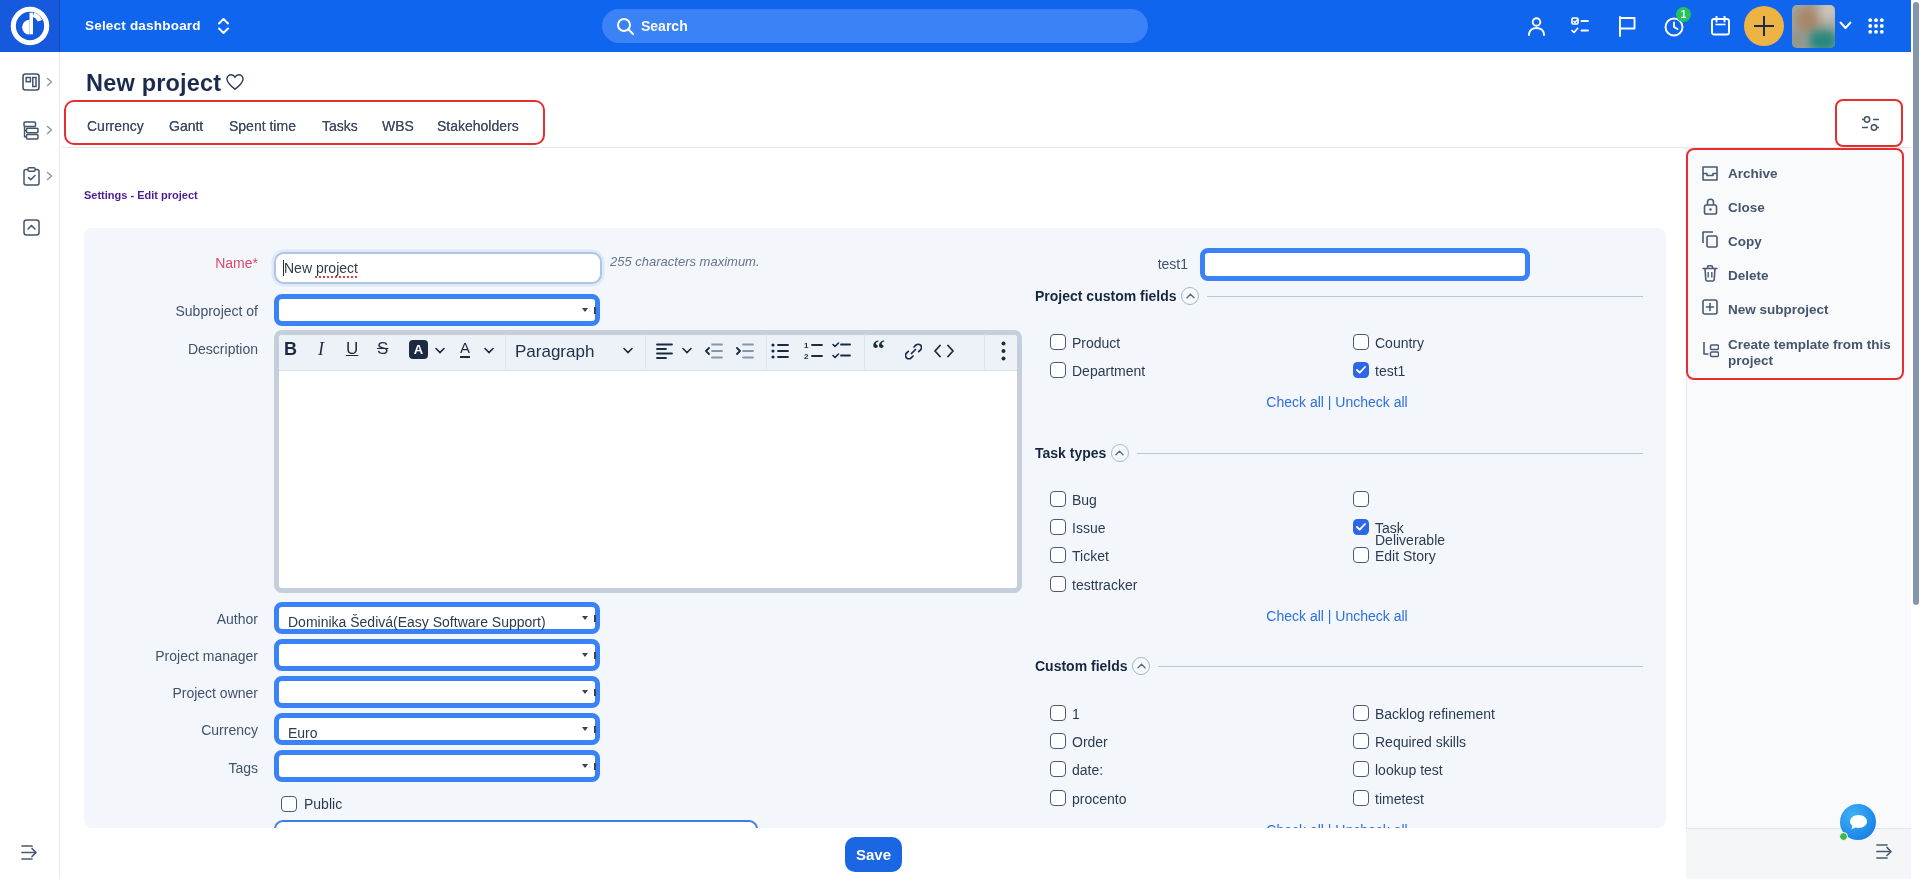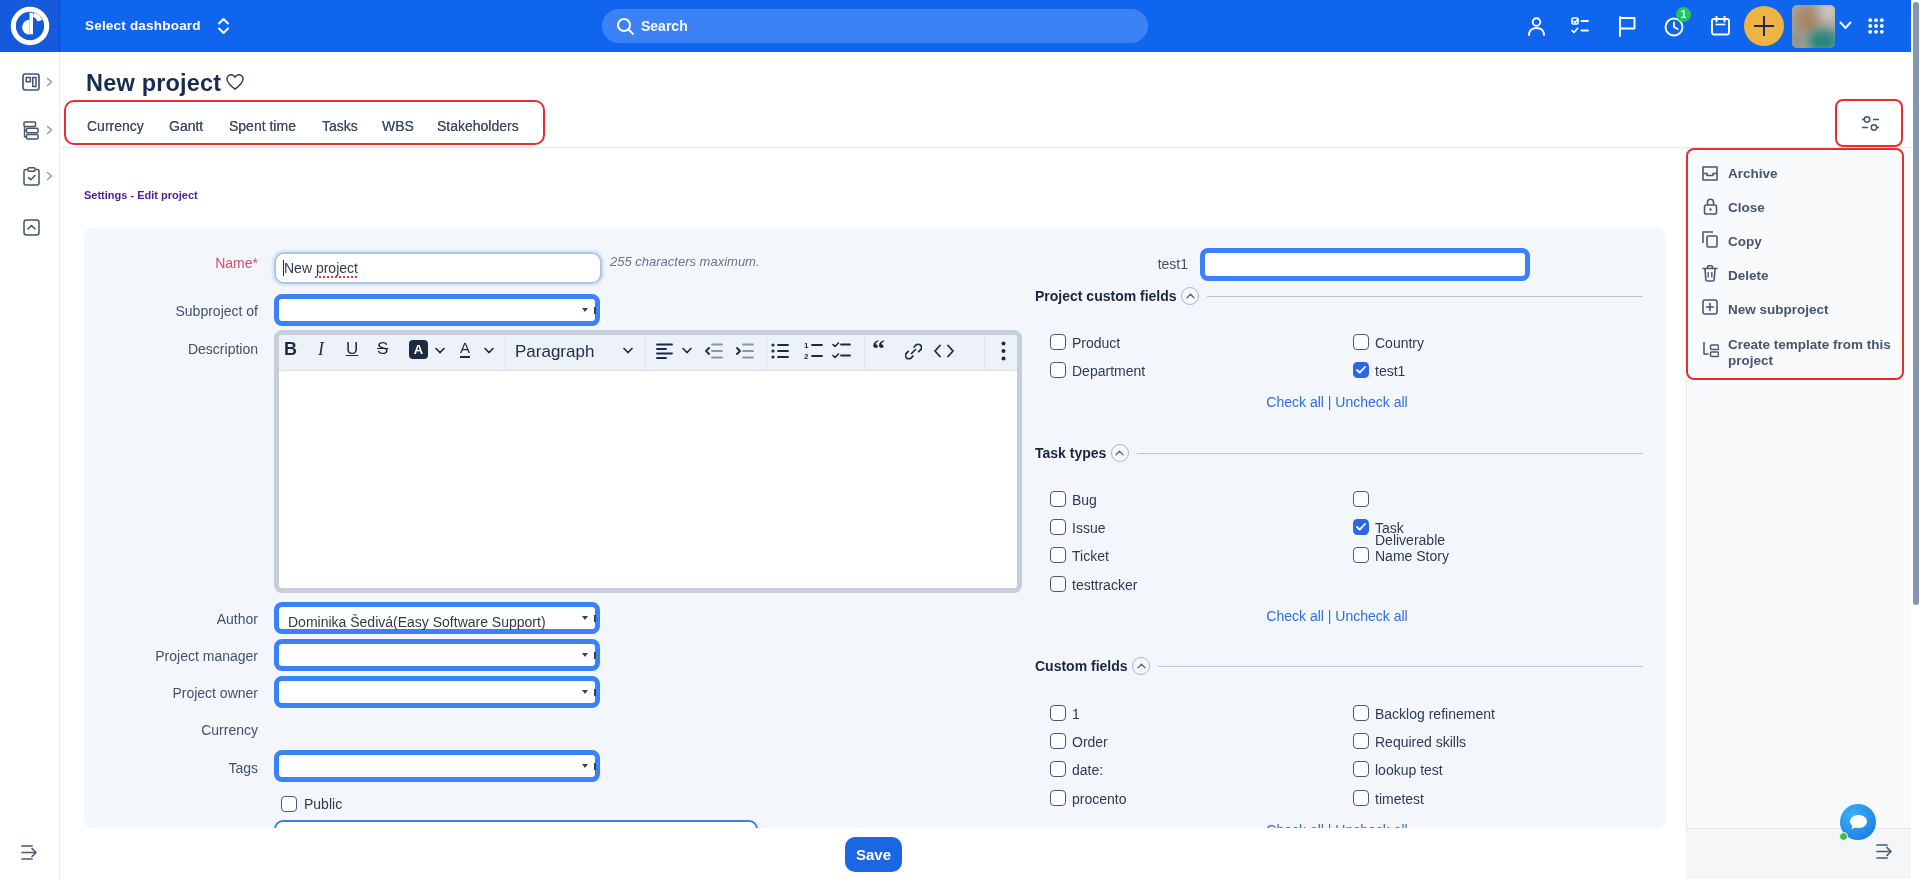--- a/index.html
+++ b/index.html
@@ -217,20 +217,21 @@
     </div>
   <div class="inp sel" style="left:274px;top:602px;width:326px;height:32px;line-height:30px;padding-left:9px;">Dominika Šedivá(Easy Software Support)<span class="arr"></span><span class="tick"></span></div>
   <div class="inp sel" style="left:274px;top:639px;width:326px;height:32px;">
       <span class="arr"></span>
       <span class="tick"></span>
     </div>
   <div class="inp sel" style="left:274px;top:676px;width:326px;height:32px;">
       <span class="arr"></span>
       <span class="tick"></span>
     </div>
+  <div class="inp sel" style="left:274px;top:713px;width:326px;height:32px;line-height:30px;padding-left:9px;">Euro<span class="arr"></span><span class="tick"></span></div>
   <div class="inp sel" style="left:274px;top:750px;width:326px;height:32px;">
       <span class="arr"></span>
       <span class="tick"></span>
     </div>
 
   <div class="inp" style="left:274px;top:330px;width:748px;height:263px;border-color:#c5cedb;overflow:hidden;">
     <div class="abs" style="left:0;top:0;width:746px;height:36px;background:#edf2f9;border-bottom:1px solid #d9e1ea;"></div>
   </div>
   <div id="toolbar" class="abs" style="left:274px;top:330px;width:748px;height:43px;color:#1c2b42;">
     <div class="abs" style="left:10px;top:9px;font-size:18px;font-weight:bold;">B</div>
@@ -374,21 +375,21 @@
   <div class="cb" style="left:1050px;top:519px;"></div>
     <div class="cblbl" style="left:1072px;top:520px;">Issue</div>
   <div class="cbc" style="left:1353px;top:519px;"></div>
   <svg class="abs" style="left:1356px;top:523px" width="10" height="8" viewBox="0 0 10 8">
       <path d="M1 4 l2.7 2.7 L9 1" fill="none" stroke="#fff" stroke-width="1.8" stroke-linecap="round" stroke-linejoin="round"></path>
     </svg>
   <div class="cblbl" style="left:1375px;top:520px;">Task</div>
   <div class="cb" style="left:1050px;top:547px;"></div>
     <div class="cblbl" style="left:1072px;top:548px;">Ticket</div>
   <div class="cb" style="left:1353px;top:547px;"></div>
-    <div class="cblbl" style="left:1375px;top:548px;">Name Story</div>
+    <div class="cblbl" style="left:1375px;top:548px;">Edit Story</div>
   <div class="cb" style="left:1050px;top:576px;"></div>
     <div class="cblbl" style="left:1072px;top:577px;">testtracker</div>
   <div class="linkrow" style="left:1197px;top:608px;">Check all | Uncheck all</div>
 
   <div class="shead" style="left:1035px;top:658px;">Custom fields</div>
   <div class="scirc" style="left:1132px;top:657px;"></div>
   <svg class="abs" style="left:1136.5px;top:663px" width="9" height="6" viewBox="0 0 9 6">
       <path d="M1 4.7 L4.5 1.3 L8 4.7" fill="none" stroke="#5a6a80" stroke-width="1.4" stroke-linecap="round"></path>
     </svg>
   <div class="sline" style="left:1158px;top:666px;width:485px;"></div>

